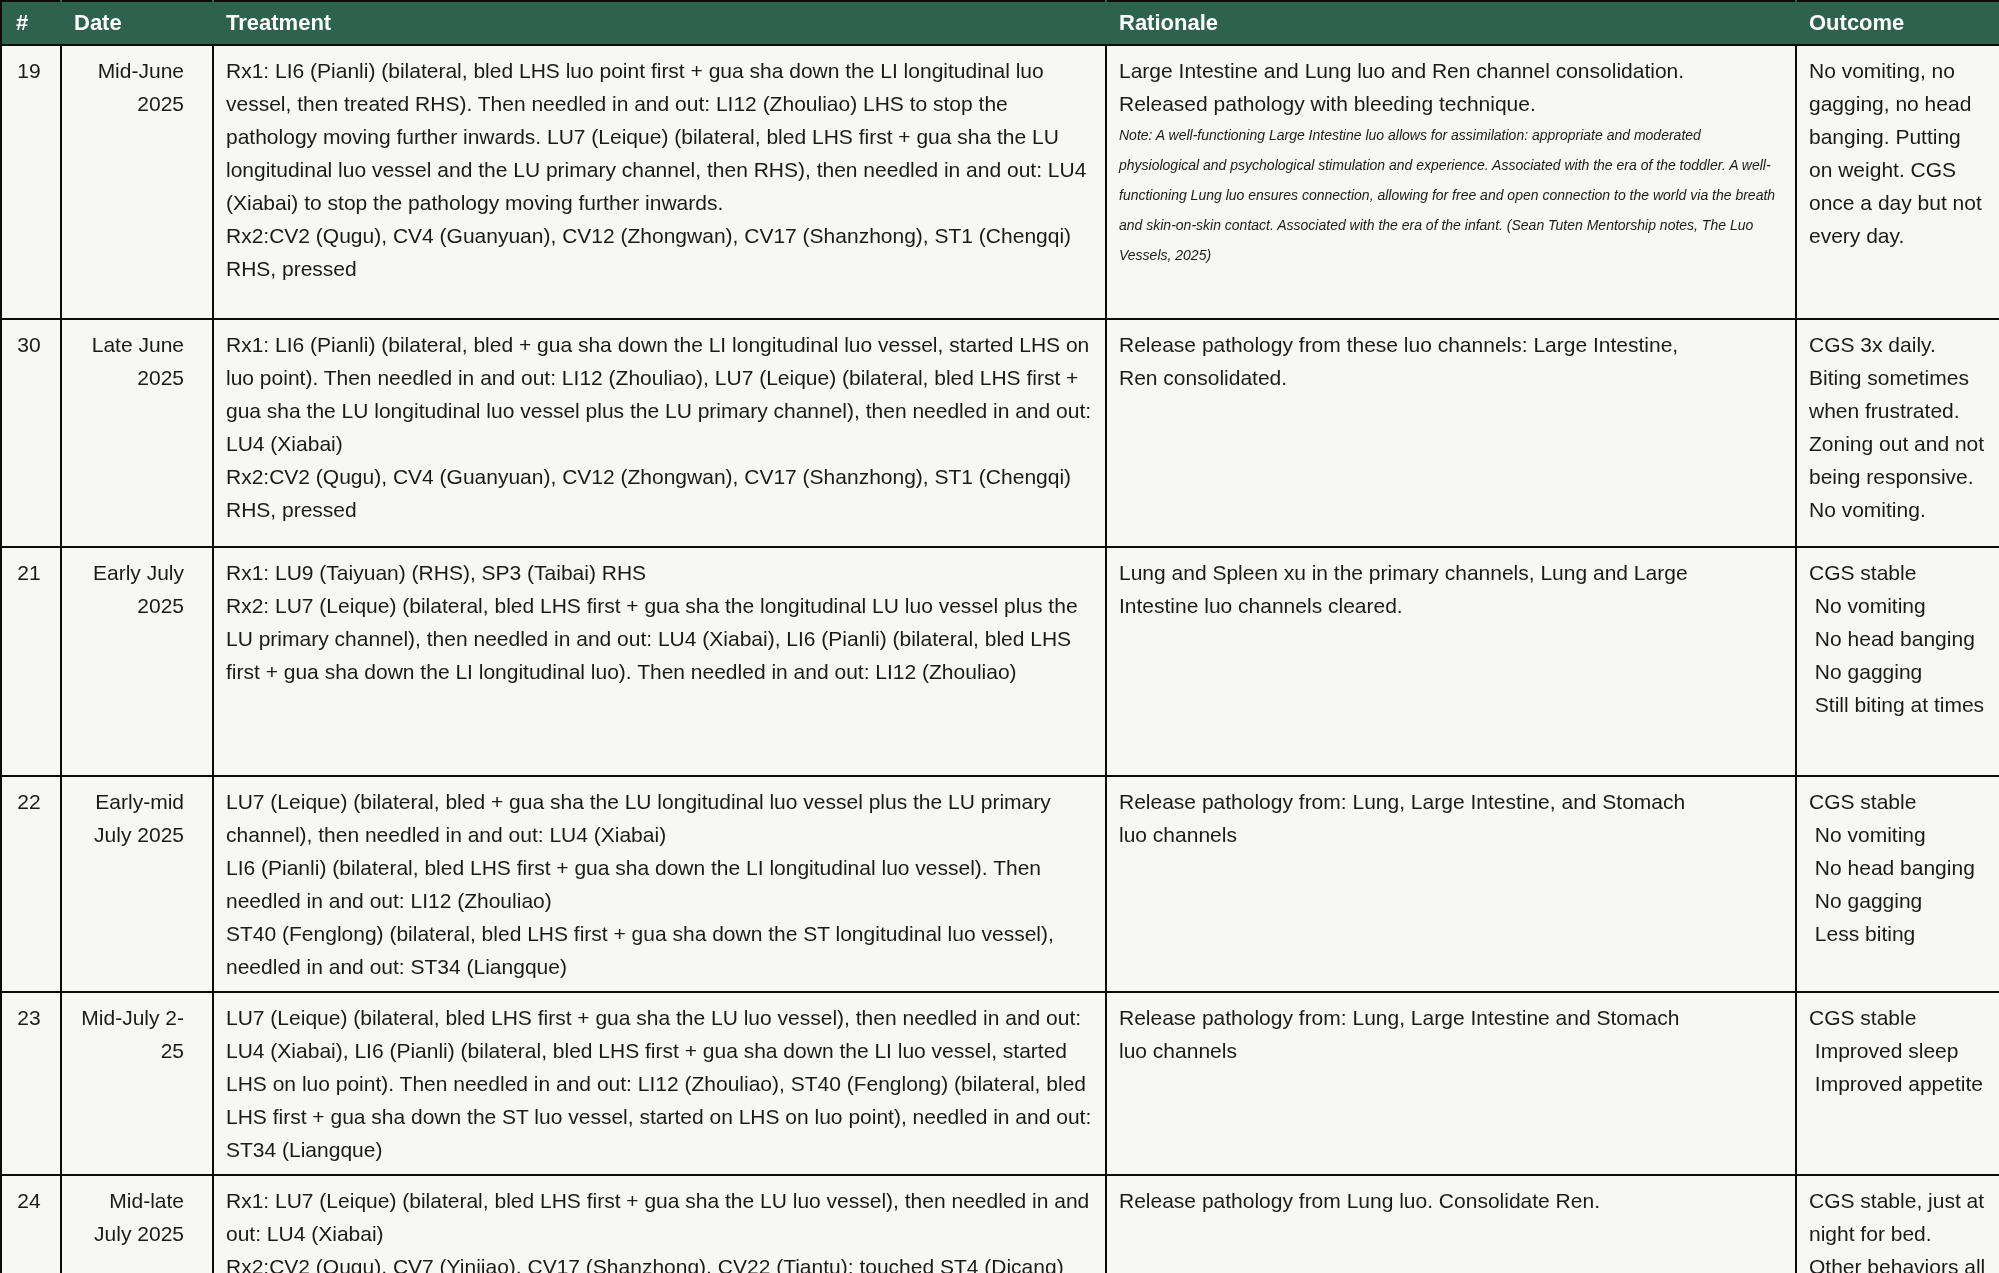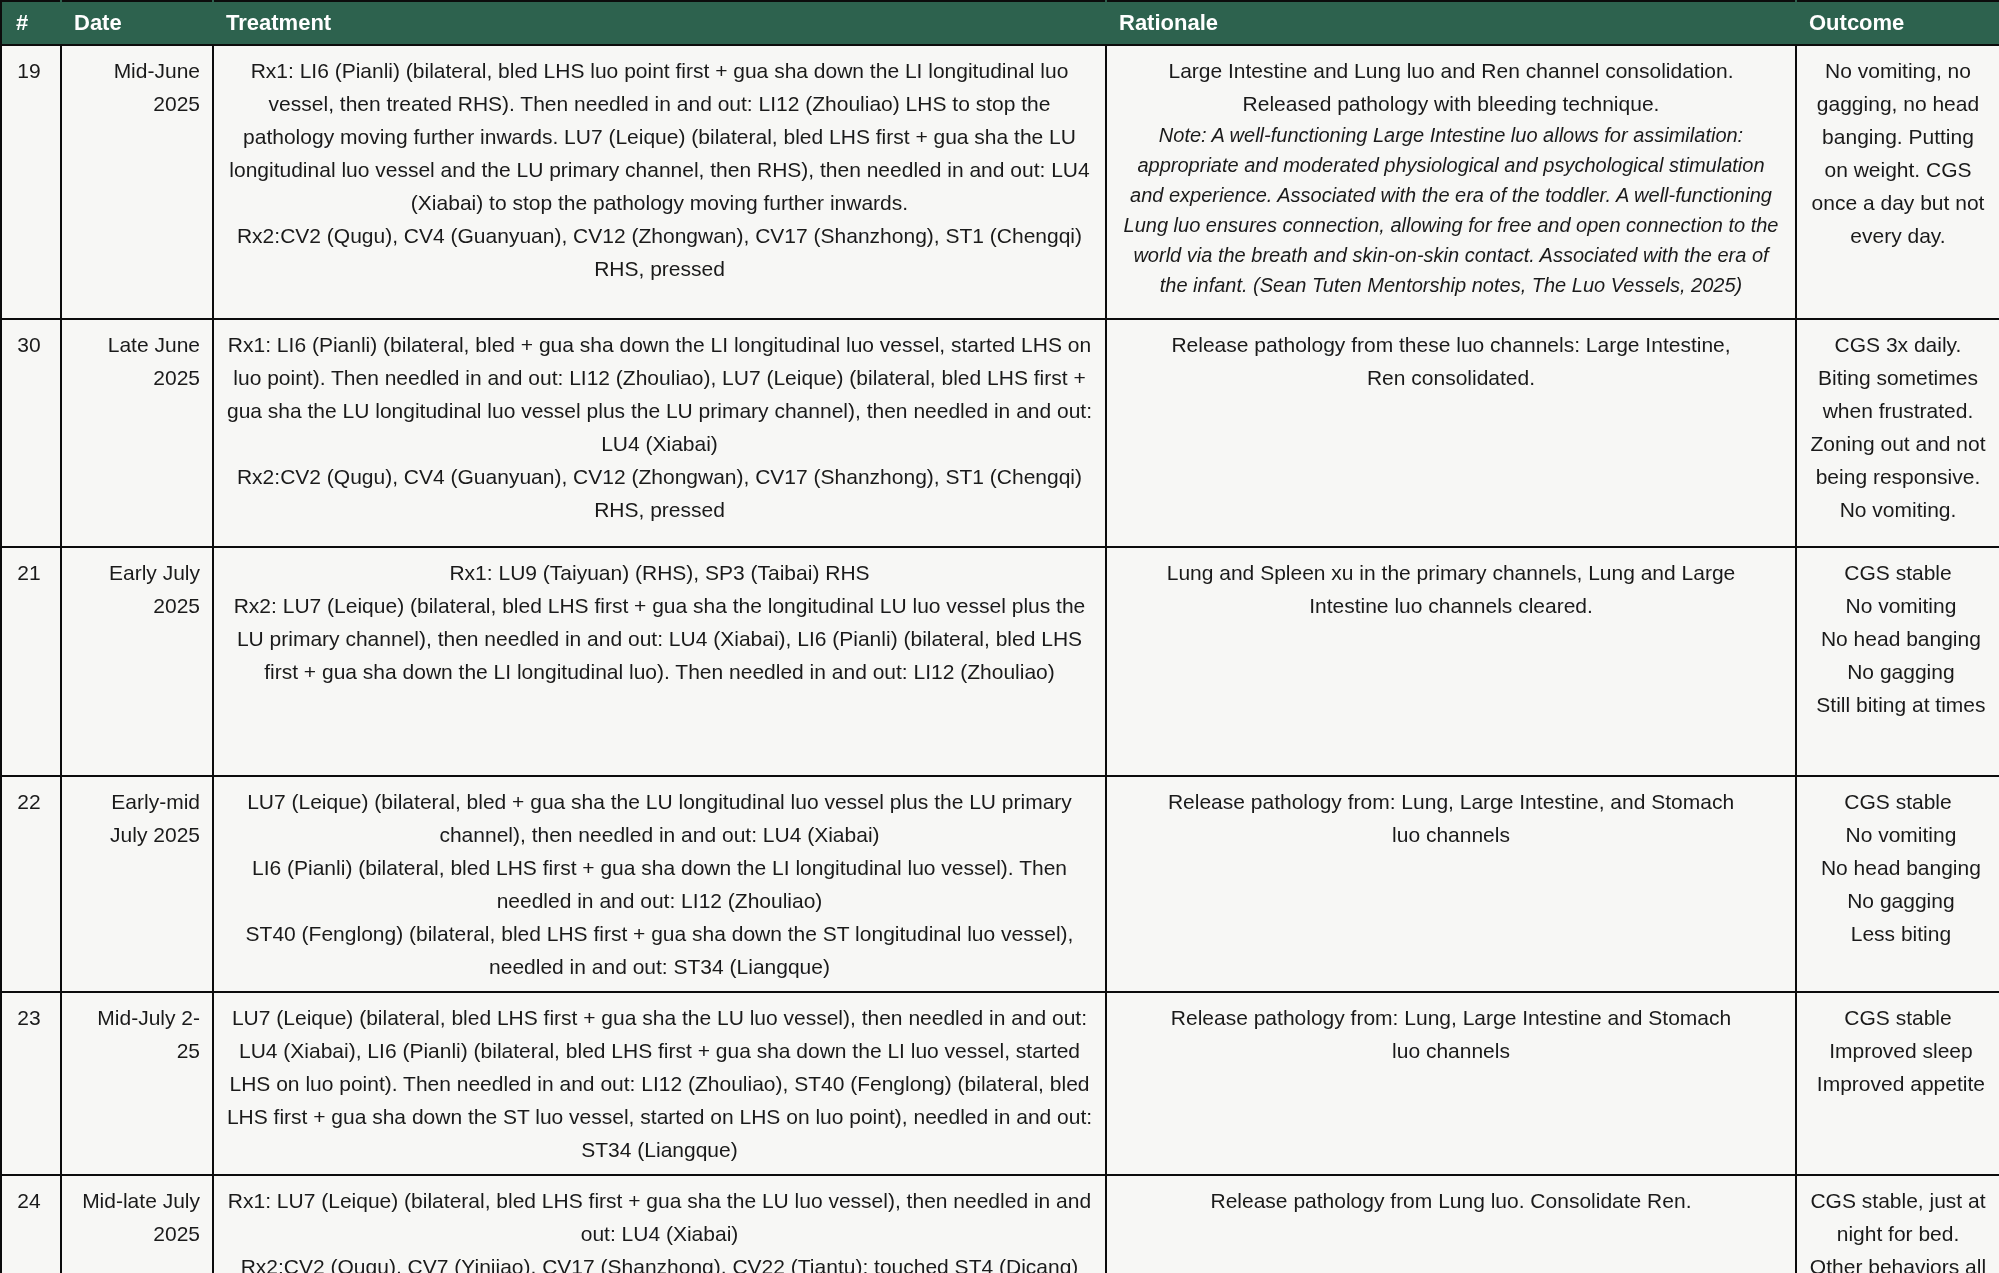--- a/index.html
+++ b/index.html
@@ -35,28 +35,27 @@
   th.col-date{text-align:left;padding-right:20px;}
   th.col-outcome{border-right:2px solid var(--border);}
   td{
     vertical-align:top;
     border:2px solid var(--border);
     background:var(--row-bg);
     padding:8px 12px 8px 12px;
     font-size:21px;
     line-height:33px;
     color:#1a1a1a;
-    text-align:center;
   }
   td .cell-text{white-space:pre-wrap;}
   td.cell-num{text-align:center;padding-left:4px;padding-right:8px;}
-  td.cell-date{text-align:right;padding-right:12px;}
+  td.cell-date{text-align:right;padding-right:28px;}
   td.cell-rationale .note{
     font-style:italic;
-    font-size:20px;
+    font-size:14px;
     line-height:30px;
     white-space:pre-wrap;
   }
 </style>
 </head>
 <body>
 
 <div class="table-wrap">
   <table>
     <colgroup>

